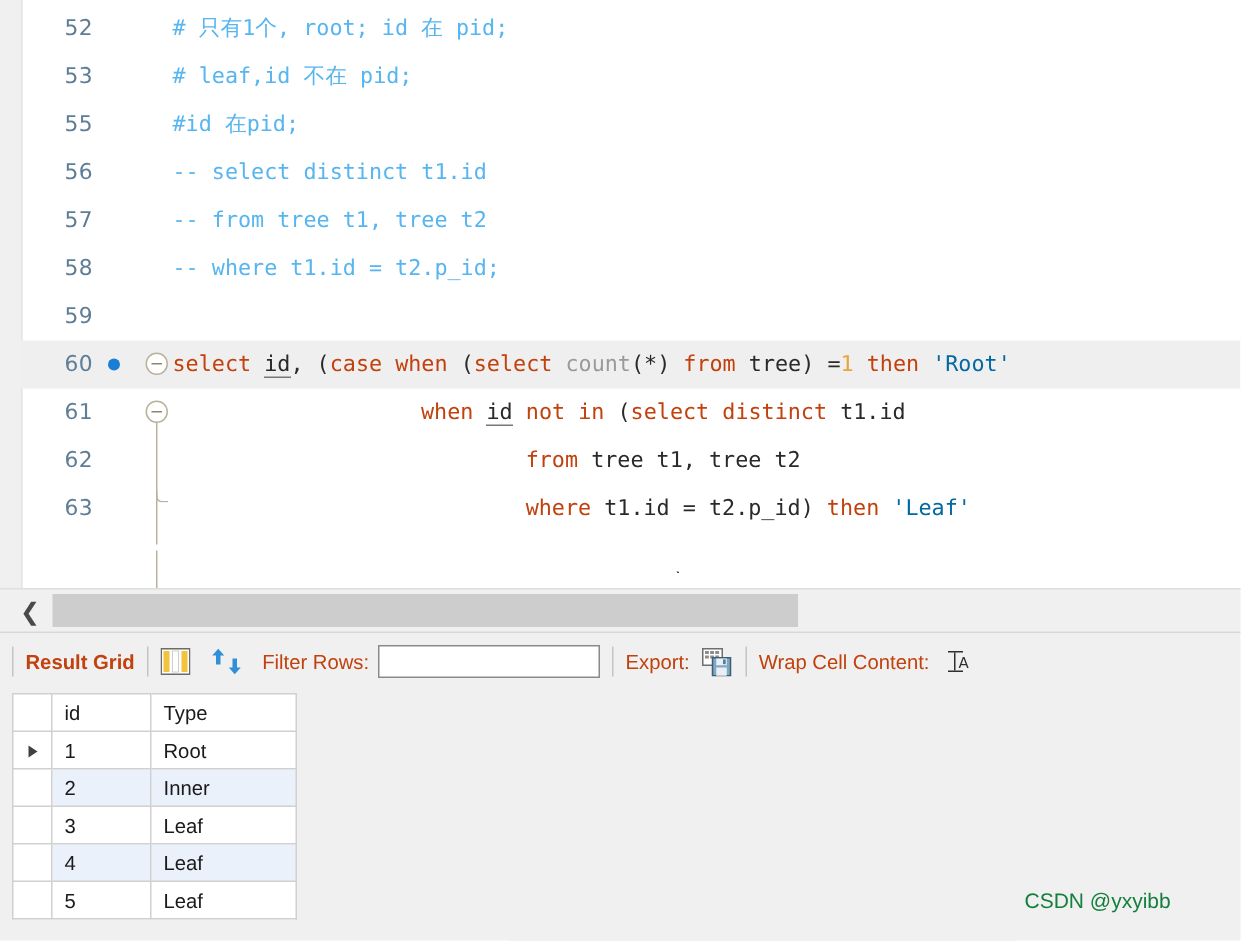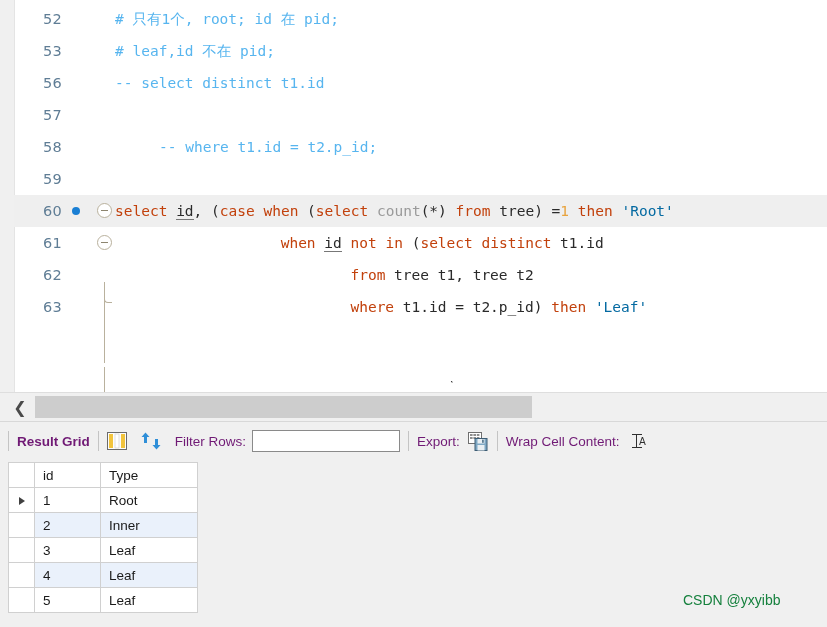--- a/index.html
+++ b/index.html
@@ -170,21 +170,21 @@
     align-items: center;
   }
   .tb-sep {
     width: 1px;
     height: 20px;
     background: #c4c4c4;
     margin: 0 8px;
   }
   .tb-label {
     font-size: 13.5px;
-    color: #701a75;
+    color: #c2410c;
     white-space: nowrap;
   }
   .tb-label.bold { font-weight: bold; }
   #filter-input {
     width: 148px;
     height: 22px;
     background: #ffffff;
     border: 1px solid #8a8a8a;
     margin-left: 6px;
     box-sizing: border-box;
@@ -240,23 +240,24 @@
   }
 </style>
 </head>
 <body>
 
 <div id="editor-pane">
   <div id="editor-left-strip"></div>
   <div id="code-lines">
       <div class="code-line"><span class="lineno">52</span><span class="code-text" style="left: 101px;"><span class="tk-comment"># 只有1个, root; id 在 pid;</span></span></div>
       <div class="code-line"><span class="lineno">53</span><span class="code-text" style="left: 101px;"><span class="tk-comment"># leaf,id 不在 pid;</span></span></div>
+      <div class="code-line"><span class="lineno">55</span><span class="code-text" style="left: 101px;"><span class="tk-comment">#id 在pid;</span></span></div>
       <div class="code-line"><span class="lineno">56</span><span class="code-text" style="left: 101px;"><span class="tk-comment">-- select distinct t1.id</span></span></div>
-      <div class="code-line"><span class="lineno">57</span></div>
-      <div class="code-line"><span class="lineno">58</span><span class="code-text" style="left: 101px; margin-left: 44px;"><span class="tk-comment">-- where t1.id = t2.p_id;</span></span></div>
+      <div class="code-line"><span class="lineno">57</span><span class="code-text" style="left: 101px;"><span class="tk-comment">-- from tree t1, tree t2</span></span></div>
+      <div class="code-line"><span class="lineno">58</span><span class="code-text" style="left: 101px;"><span class="tk-comment">-- where t1.id = t2.p_id;</span></span></div>
       <div class="code-line"><span class="lineno">59</span><span class="code-text" style="left: 101px;"></span></div>
       <div class="code-line current"><span class="lineno">60</span><span class="gutter-dot"></span><span class="fold-box"></span><span class="code-text" style="left: 101px;"><span class="tk-kw">select</span><span class="tk-plain"> </span><span class="tk-ident-u">id</span><span class="tk-plain">, (</span><span class="tk-kw">case</span><span class="tk-plain"> </span><span class="tk-kw">when</span><span class="tk-plain"> (</span><span class="tk-kw">select</span><span class="tk-plain"> </span><span class="tk-fn">count</span><span class="tk-plain">(*) </span><span class="tk-kw">from</span><span class="tk-plain"> </span><span class="tk-plain">tree</span><span class="tk-plain">) =</span><span class="tk-num">1</span><span class="tk-plain"> </span><span class="tk-kw">then</span><span class="tk-plain"> </span><span class="tk-str">'Root'</span></span></div>
       <div class="code-line"><span class="lineno">61</span><span class="fold-box"></span><span class="code-text" style="left: 266.68px;"><span class="tk-kw">when</span><span class="tk-plain"> </span><span class="tk-ident-u">id</span><span class="tk-plain"> </span><span class="tk-kw">not</span><span class="tk-plain"> </span><span class="tk-kw">in</span><span class="tk-plain"> (</span><span class="tk-kw">select</span><span class="tk-plain"> </span><span class="tk-kw">distinct</span><span class="tk-plain"> t1.id</span></span></div>
       <div class="code-line"><span class="lineno">62</span><span class="code-text" style="left: 336.44px;"><span class="tk-kw">from</span><span class="tk-plain"> tree t1, tree t2</span></span></div>
       <div class="code-line"><span class="lineno">63</span><span class="fold-tail" style="top: 4px;"></span><span class="code-text" style="left: 336.44px;"><span class="tk-kw">where</span><span class="tk-plain"> t1.id = t2.p_id) </span><span class="tk-kw">then</span><span class="tk-plain"> </span><span class="tk-str">'Leaf'</span></span></div>
       <div class="fold-line" style="top: 282px; height: 81px;"></div>
       <div class="fold-line" style="top: 367px; height: 40px;"></div>
     </div>
   <div id="clipped-line">
       <div class="code-line"><span class="lineno">64</span><span class="code-text" style="left: 336.44px;"><span class="tk-kw">when</span><span class="tk-plain"> id in (all </span><span class="tk-str">'Root'</span><span class="tk-plain"> th</span></span></div>

